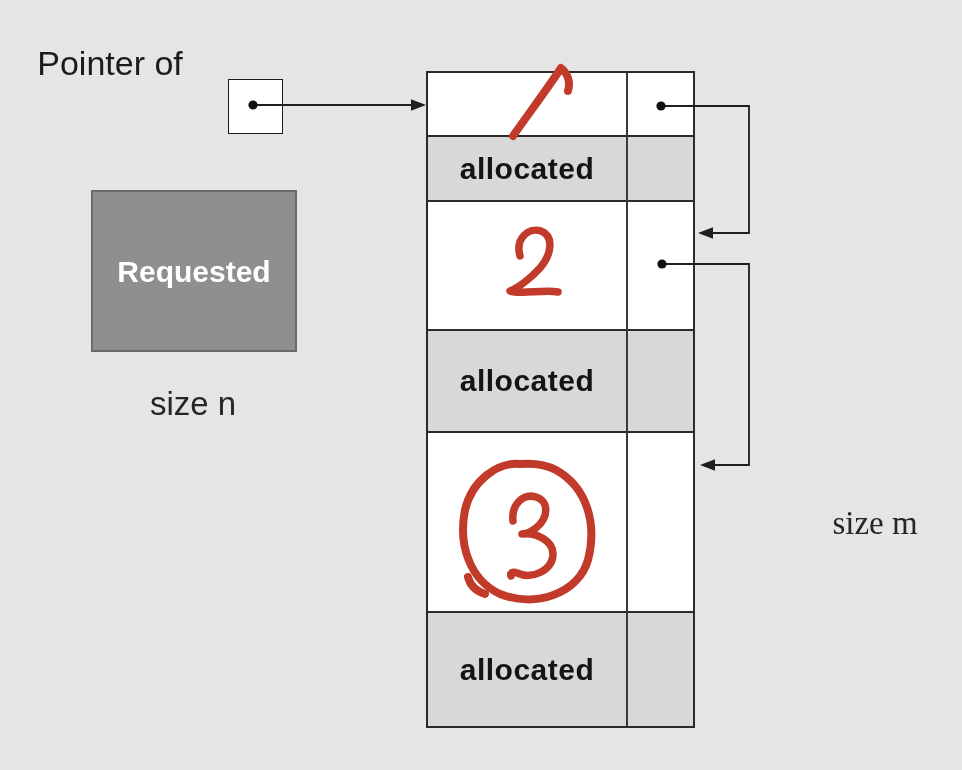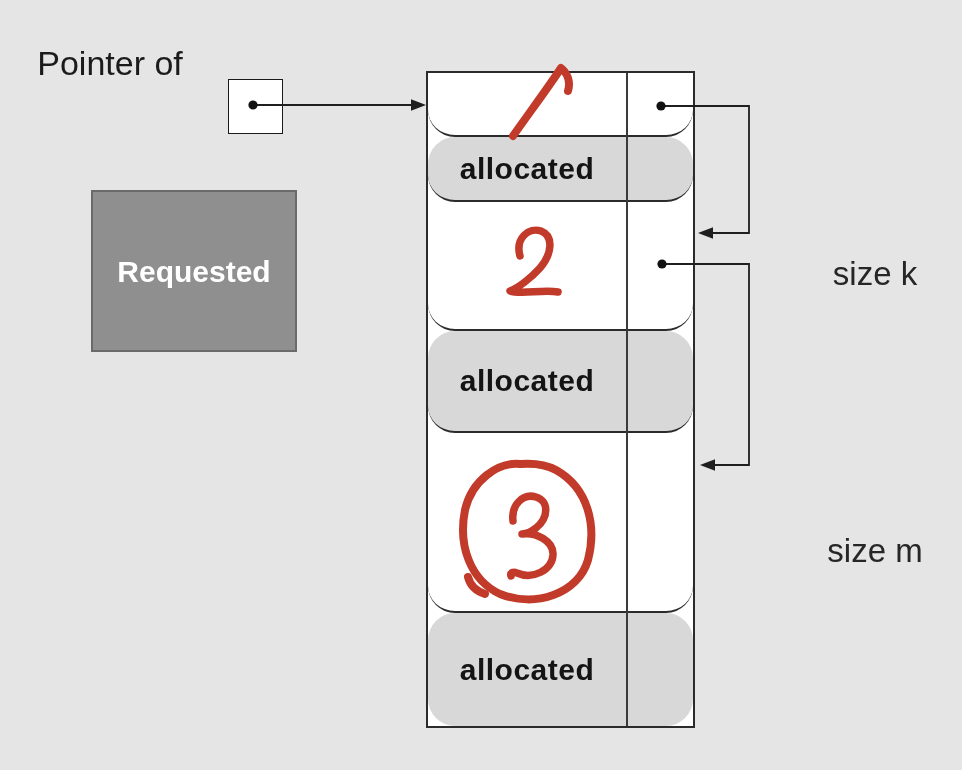--- a/index.html
+++ b/index.html
@@ -24,27 +24,27 @@
     position:absolute;left:91px;top:190px;width:206px;height:162px;
     background:#8f8f8f;border:2px solid #6a6a6a;box-sizing:border-box;
     display:flex;flex-direction:column;align-items:center;justify-content:center;
     color:#ffffff;font-weight:bold;font-size:30px;line-height:39px;
   }
   .size-label{
     position:absolute;font-size:33px;color:#262626;text-align:center;white-space:nowrap;
   }
   .size-n{left:113px;top:385px;width:160px;}
   .size-k{left:810px;top:255px;width:130px;}
-  .size-m{left:806px;top:532px;width:138px;}
+  .size-m{left:806px;top:505px;width:138px;font-family:Liberation Serif, serif;}
   
   .memory-column{
     position:absolute;left:426px;top:71px;width:269px;height:657px;
     border:2px solid #2b2b2b;box-sizing:border-box;background:#fff;
   }
-  .row{position:relative;width:100%;border-radius:27px;}
+  .row{position:relative;width:100%;}
   .row.bordered{border-bottom:2px solid #2b2b2b;}
   .r1{height:62px;}
   .r2{height:63px;}
   .r3{height:127px;}
   .r4{height:100px;}
   .r5{height:178px;}
   .r6{height:113px;}
   .alloc{
     background:#d8d8d8;
     display:flex;align-items:center;
@@ -71,21 +71,21 @@
   <div class="pointer-label">
     <div>Pointer of</div>
   </div>
 
   <div class="pointer-box"></div>
 
   <div class="requested-box">
     <div>Requested</div>
   </div>
 
-  <div class="size-label size-k">size k</div>
+  <div class="size-label size-n">size n</div>
   <div class="size-label size-m">size m</div>
 
   <div class="memory-column">
     <div class="row r1 bordered"></div>
     <div class="row r2 bordered alloc">
       <span class="alloc-text">allocated</span>
     </div>
     <div class="row r3 bordered"></div>
     <div class="row r4 bordered alloc">
       <span class="alloc-text">allocated</span>

